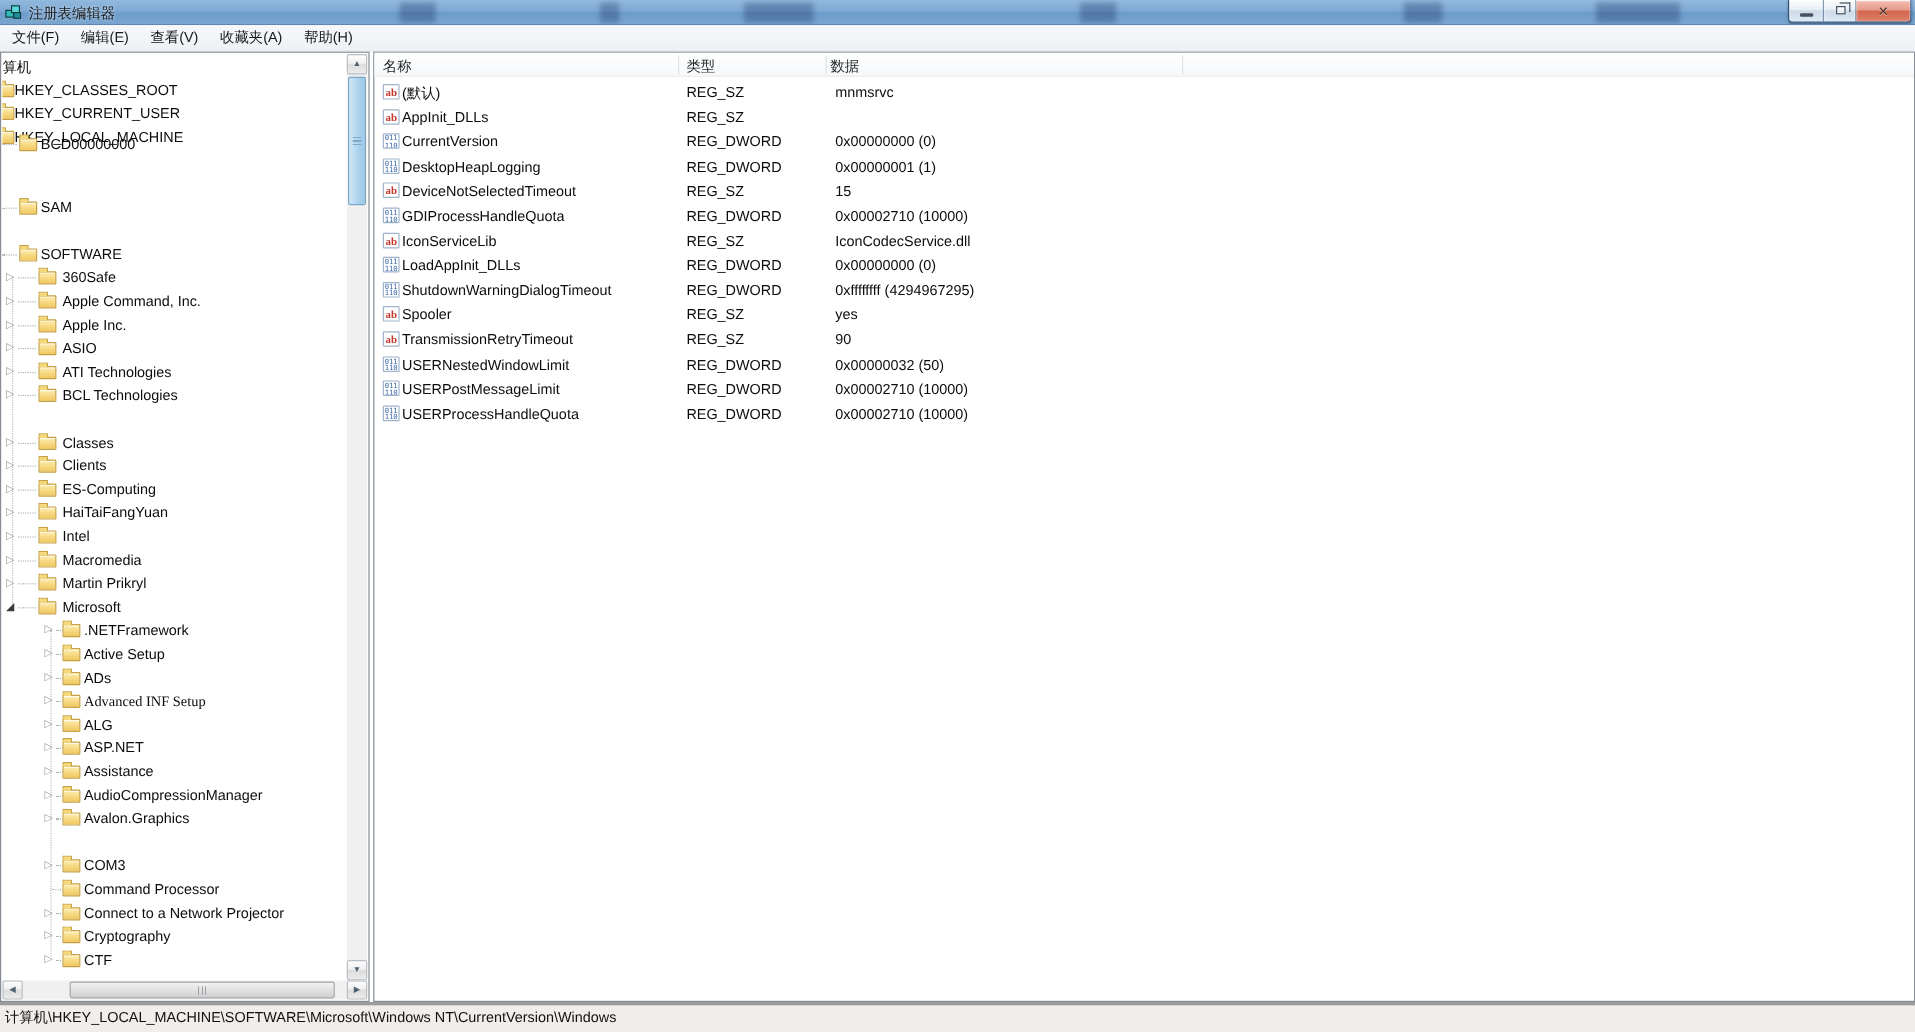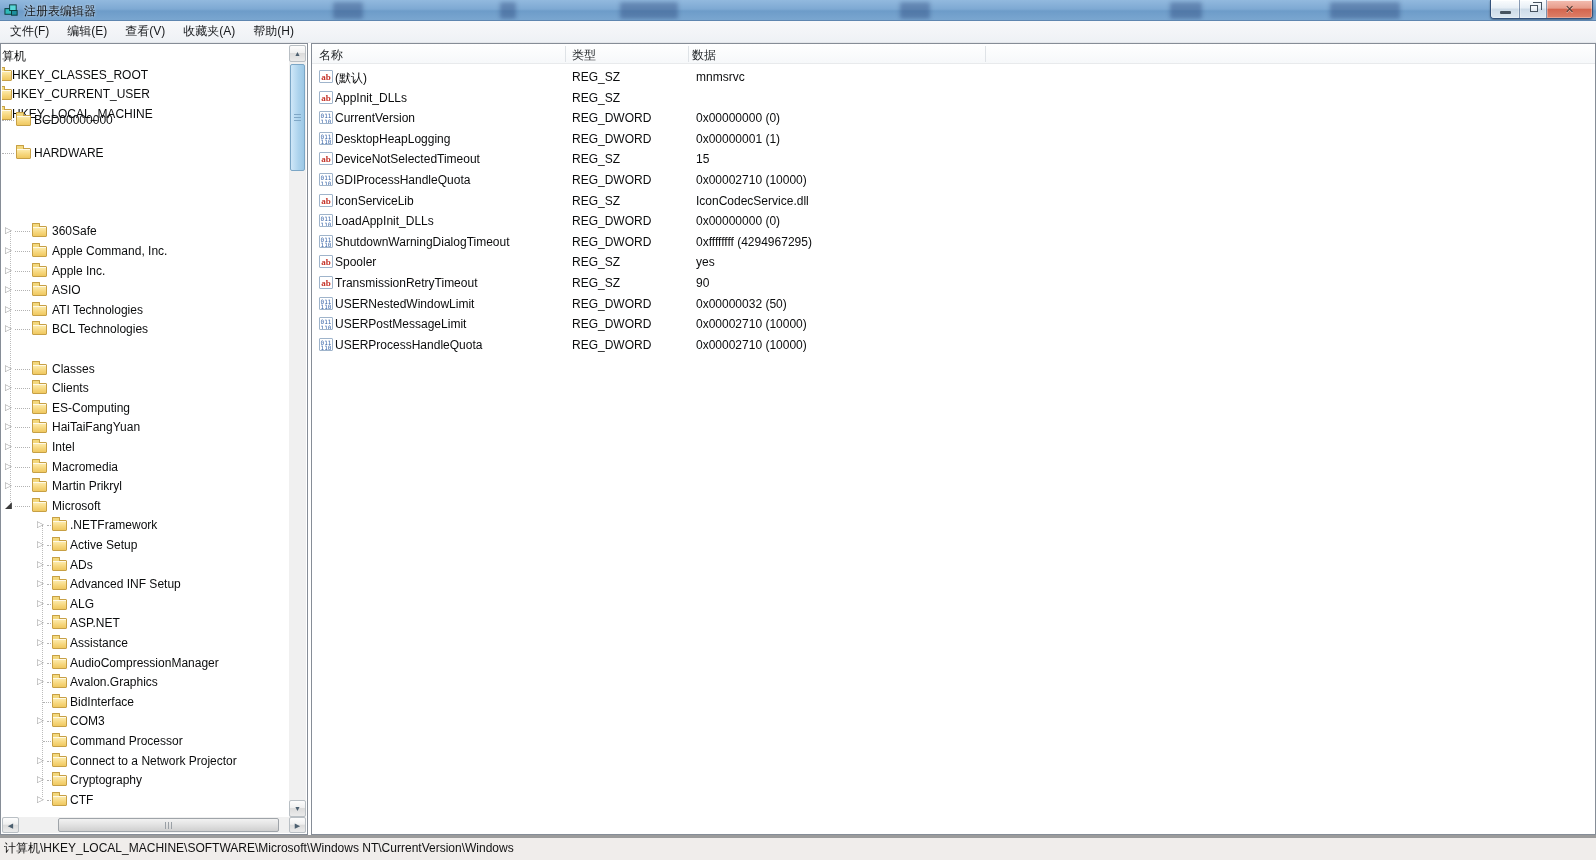--- a/index.html
+++ b/index.html
@@ -148,24 +148,29 @@
         </div>
         <div class="tree-row" style="top: 58.8px;">
           <div class="folder" style="left: -5px;"></div>
           <div class="tw-label" style="left: 10px;">HKEY_LOCAL_MACHINE</div>
         </div>
         <div class="tree-row" style="top: 65px; padding-left: 31px;">
           <div class="dots" style="left: 0px; width: 12px;"></div>
           <div class="folder" style="left: 14px;"></div>
           <div class="tw-label" style="left: 32px;">BCD00000000</div>
         </div>
-        <div class="tree-row" style="top: 98px;">
+        <div class="tree-row" style="top: 117.6px;">
           <div class="dots" style="left: 0px; width: 12px;"></div>
           <div class="folder" style="left: 14px;"></div>
-          <div class="tw-label" style="left: 32px;">HARDWARE</div>
+          <div class="tw-label" style="left: 32px;">SAM</div>
+        </div>
+        <div class="tree-row" style="top: 156.8px;">
+          <div class="dots" style="left: 0px; width: 12px;"></div>
+          <div class="folder" style="left: 14px;"></div>
+          <div class="tw-label" style="left: 32px;">SOFTWARE</div>
         </div>
         <div class="tree-row" style="top: 176.4px;">
           <div class="arrow collapsed" style="left: 3px;">▷</div>
           <div class="dots" style="left: 13px; width: 15px;"></div>
           <div class="folder" style="left: 30px;"></div>
           <div class="tw-label" style="left: 50px;">360Safe</div>
         </div>
         <div class="tree-row" style="top: 196px;">
           <div class="arrow collapsed" style="left: 3px;">▷</div>
           <div class="dots" style="left: 13px; width: 15px;"></div>
@@ -259,21 +264,21 @@
         <div class="tree-row" style="top: 509.6px;">
           <div class="arrow collapsed" style="left: 35px;">▷</div>
           <div class="dots" style="left: 45px; width: 4px;"></div>
           <div class="folder" style="left: 50px;"></div>
           <div class="tw-label" style="left: 68px;">ADs</div>
         </div>
         <div class="tree-row" style="top: 529.2px;">
           <div class="arrow collapsed" style="left: 35px;">▷</div>
           <div class="dots" style="left: 45px; width: 4px;"></div>
           <div class="folder" style="left: 50px;"></div>
-          <div class="tw-label" style="left: 68px;">Advanced INF Setup</div>
+          <div class="tw-label" style="left: 68px; font-family: Liberation Serif, serif;">Advanced INF Setup</div>
         </div>
         <div class="tree-row" style="top: 548.8px;">
           <div class="arrow collapsed" style="left: 35px;">▷</div>
           <div class="dots" style="left: 45px; width: 4px;"></div>
           <div class="folder" style="left: 50px;"></div>
           <div class="tw-label" style="left: 68px;">ALG</div>
         </div>
         <div class="tree-row" style="top: 568.4px;">
           <div class="arrow collapsed" style="left: 35px;">▷</div>
           <div class="dots" style="left: 45px; width: 4px;"></div>
@@ -290,25 +295,20 @@
           <div class="arrow collapsed" style="left: 35px;">▷</div>
           <div class="dots" style="left: 45px; width: 4px;"></div>
           <div class="folder" style="left: 50px;"></div>
           <div class="tw-label" style="left: 68px;">AudioCompressionManager</div>
         </div>
         <div class="tree-row" style="top: 627.2px;">
           <div class="arrow collapsed" style="left: 35px;">▷</div>
           <div class="dots" style="left: 45px; width: 4px;"></div>
           <div class="folder" style="left: 50px;"></div>
           <div class="tw-label" style="left: 68px;">Avalon.Graphics</div>
-        </div>
-        <div class="tree-row" style="top: 646.8px;">
-          <div class="dots" style="left: 41px; width: 8px;"></div>
-          <div class="folder" style="left: 50px;"></div>
-          <div class="tw-label" style="left: 68px;">BidInterface</div>
         </div>
         <div class="tree-row" style="top: 666.4px;">
           <div class="arrow collapsed" style="left: 35px;">▷</div>
           <div class="dots" style="left: 45px; width: 4px;"></div>
           <div class="folder" style="left: 50px;"></div>
           <div class="tw-label" style="left: 68px;">COM3</div>
         </div>
         <div class="tree-row" style="top: 686px;">
           <div class="dots" style="left: 41px; width: 8px;"></div>
           <div class="folder" style="left: 50px;"></div>

